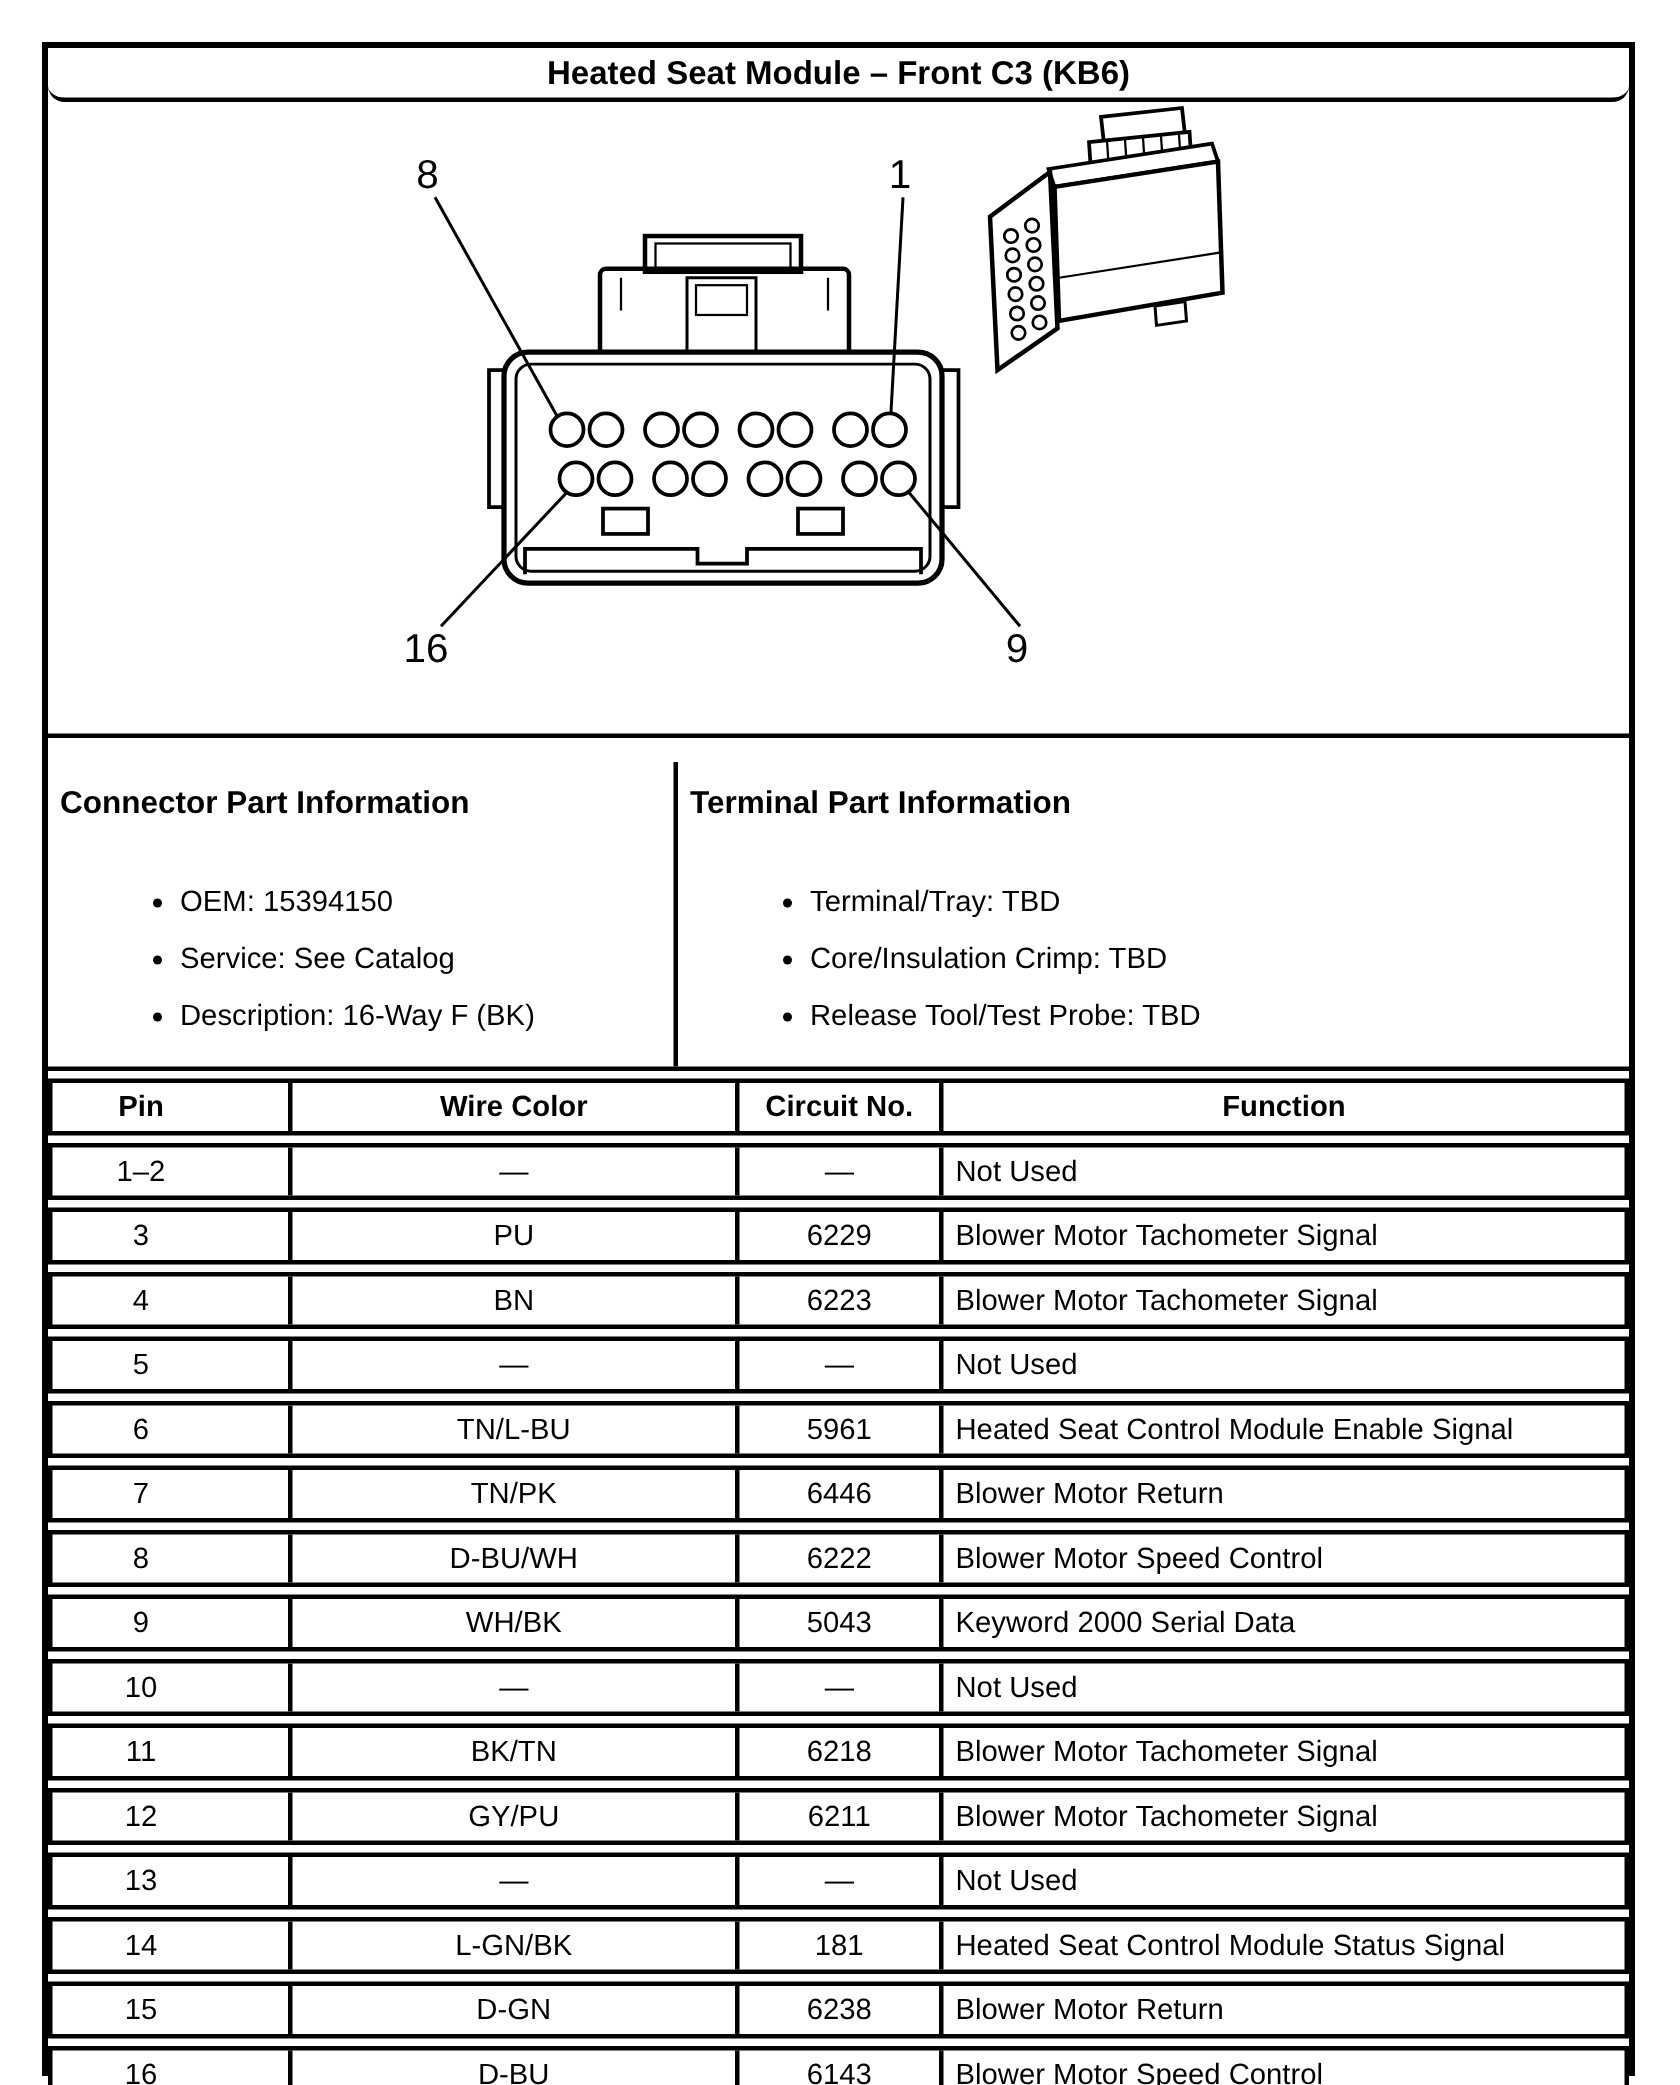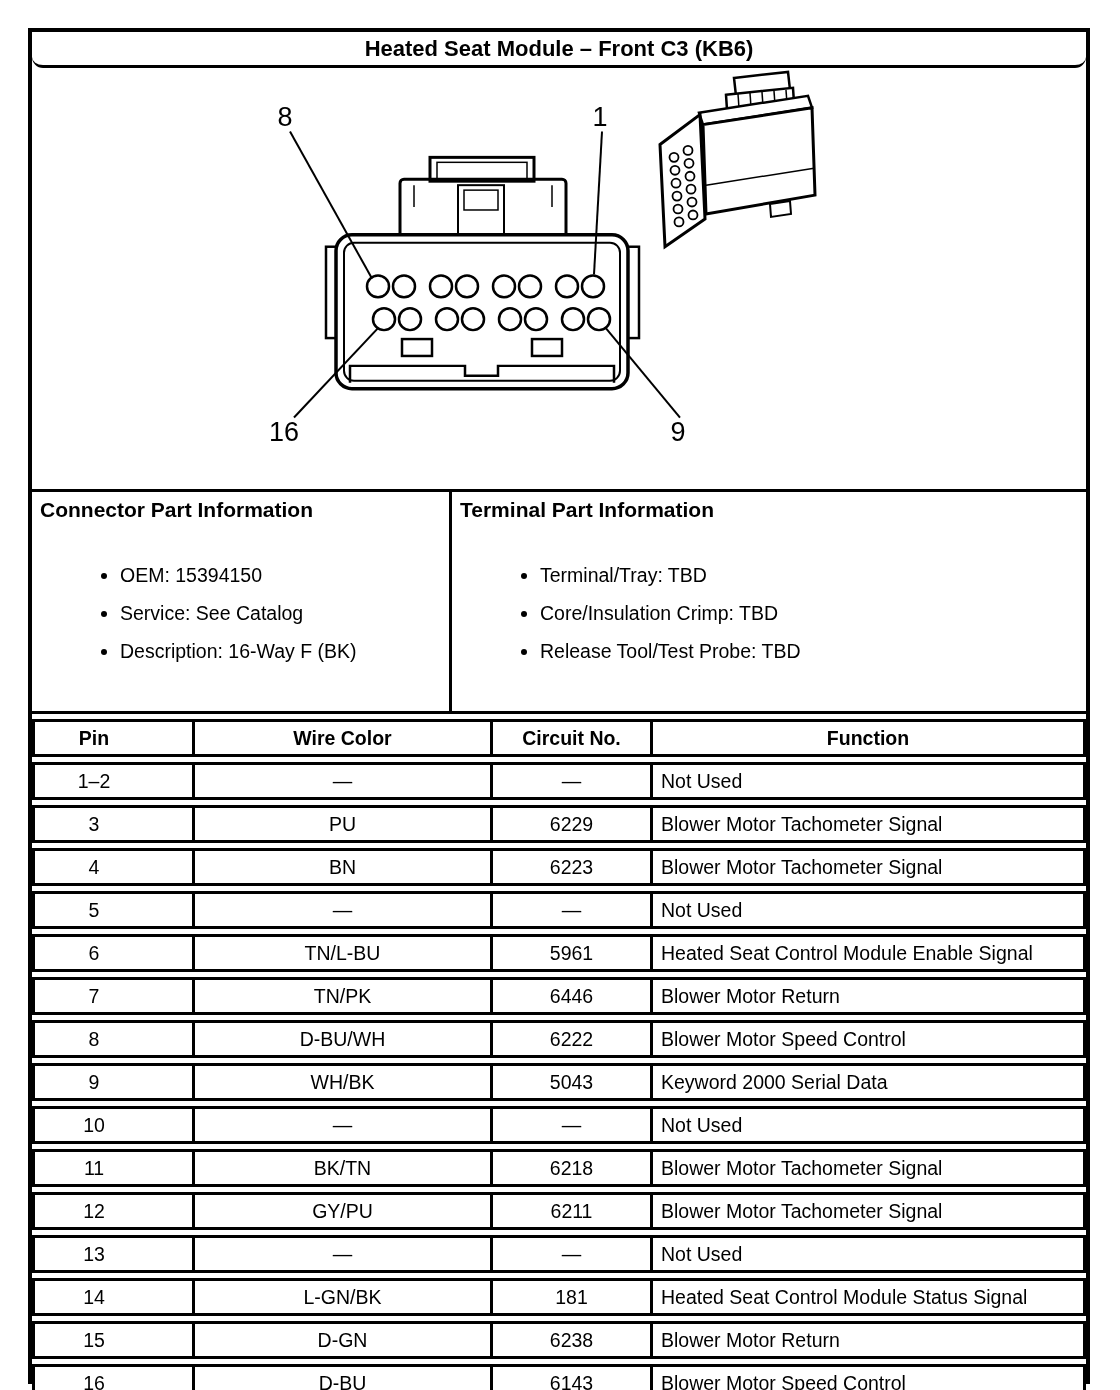--- a/index.html
+++ b/index.html
@@ -17,40 +17,40 @@
   .title-bar {
     height: 36px; border-bottom: 3px solid #000;
     display: flex; align-items: center; justify-content: center;
     font-weight: bold; font-size: 22px; border-radius: 11px;
   }
   .diagram {
     height: 424px; border-bottom: 3px solid #000; position: relative;
   }
   .diagram svg { display: block; width: 100%; height: 100%; }
   .info-row { height: 222px; border-bottom: 3px solid #000; display: flex; }
-  .info-cell { padding: 6px 8px; }
+  .info-cell { padding: 16px 8px; margin-top: 16px; }
   .info-cell.left  { width: 420px; border-right: 3px solid #000; }
   .info-cell.right { flex: 1; }
   .info-heading { font-weight: bold; font-size: 21px; }
   .info-list { margin: 42px 0 0 0; padding-left: 80px; }
   .info-list li { font-size: 19.5px; margin-bottom: 15px; }
   .table-wrap { padding-top: 5px; }
   .pt-row {
     display: flex; border: 3px solid #000;
     margin-bottom: 5px; align-items: stretch; background: #fff;
   }
   .pt-header .pt-cell { font-weight: bold; }
   .pt-cell {
     padding: 4px 8px; font-size: 19.5px; line-height: 24px;
     display: flex; align-items: center; justify-content: center;
   }
   .pt-cell + .pt-cell { border-left: 3px solid #000; }
   .c0 { width: 118px; }
   .c1 { width: 298px; margin-left: 39px; }
-  .c2 { width: 160px; }
+  .c2 { width: 136px; }
   .c3 { flex: 1; justify-content: flex-start; }
   .callout-text { font-size: 27px; font-family: "Liberation Sans", sans-serif; }
 </style>
 </head>
 <body>
 
 <div class="page">
 
   <div class="title-bar">Heated Seat Module – Front C3 (KB6)</div>
 

